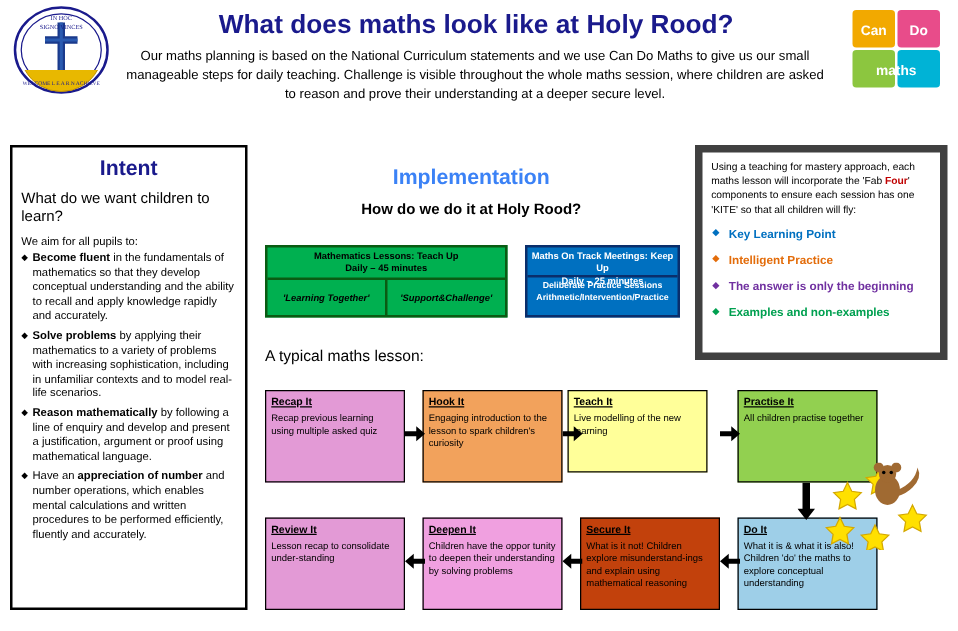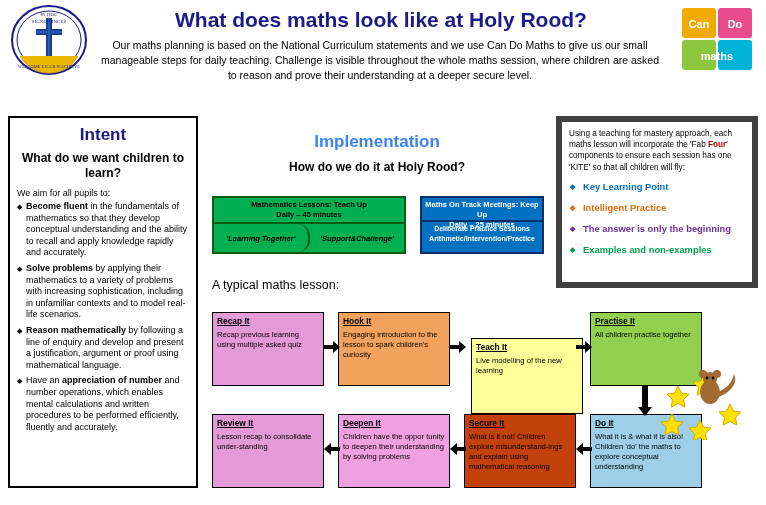--- a/index.html
+++ b/index.html
@@ -67,22 +67,22 @@
     padding: 6px 7px;
   }
   .intent-title {
     text-align: center;
     color: #1a1a8c;
     font-weight: bold;
     font-size: 17px;
     margin: 1px 0 6px 0;
   }
   .intent-sub {
-    text-align: center;
-    font-weight: bold;
+    text-align: left;
+    font-weight: normal;
     font-size: 12px;
     line-height: 15px;
     margin-bottom: 7px;
   }
   .intent-lead {
     font-size: 9px;
     margin-bottom: 3px;
   }
   ul.intent-list {
     list-style: none;
@@ -148,21 +148,20 @@
   }
   .greenbox .gb-cell {
     flex: 1;
     text-align: center;
     font-size: 7.5px;
     font-style: italic;
     font-weight: bold;
     display: flex;
     align-items: center;
     justify-content: center;
-    border-radius: 12px;
   }
   .greenbox .gb-cell.left {
     border-right: 2px solid #0a5c13;
   }
 
   
   .bluebox {
     position: absolute;
     left: 420px; top: 196px;
     width: 124px; height: 58px;
@@ -353,21 +352,21 @@
   <div class="typical">A typical maths lesson:</div>
 
   <div class="fbox" style="left:212px; top:312px; width:112px; height:74px; background:#e39ad6;">
     <div class="fb-title">Recap It</div>
     <div class="fb-text">Recap previous learning using multiple asked quiz</div>
   </div>
   <div class="fbox" style="left:338px; top:312px; width:112px; height:74px; background:#f2a25c;">
     <div class="fb-title">Hook It</div>
     <div class="fb-text">Engaging introduction to the lesson to spark children's curiosity</div>
   </div>
-  <div class="fbox" style="left:471px; top:312px; width:112px; height:76px; background:#ffff99;margin-top:26px;">
+  <div class="fbox" style="left:454px; top:312px; width:112px; height:66px; background:#ffff99;">
     <div class="fb-title">Teach It</div>
     <div class="fb-text">Live modelling of the new learning</div>
   </div>
   <div class="fbox" style="left:590px; top:312px; width:112px; height:74px; background:#92d050;">
     <div class="fb-title">Practise It</div>
     <div class="fb-text">All children practise together</div>
   </div>
 
   <div class="fbox" style="left:212px; top:414px; width:112px; height:74px; background:#e39ad6;">
     <div class="fb-title">Review It</div>

